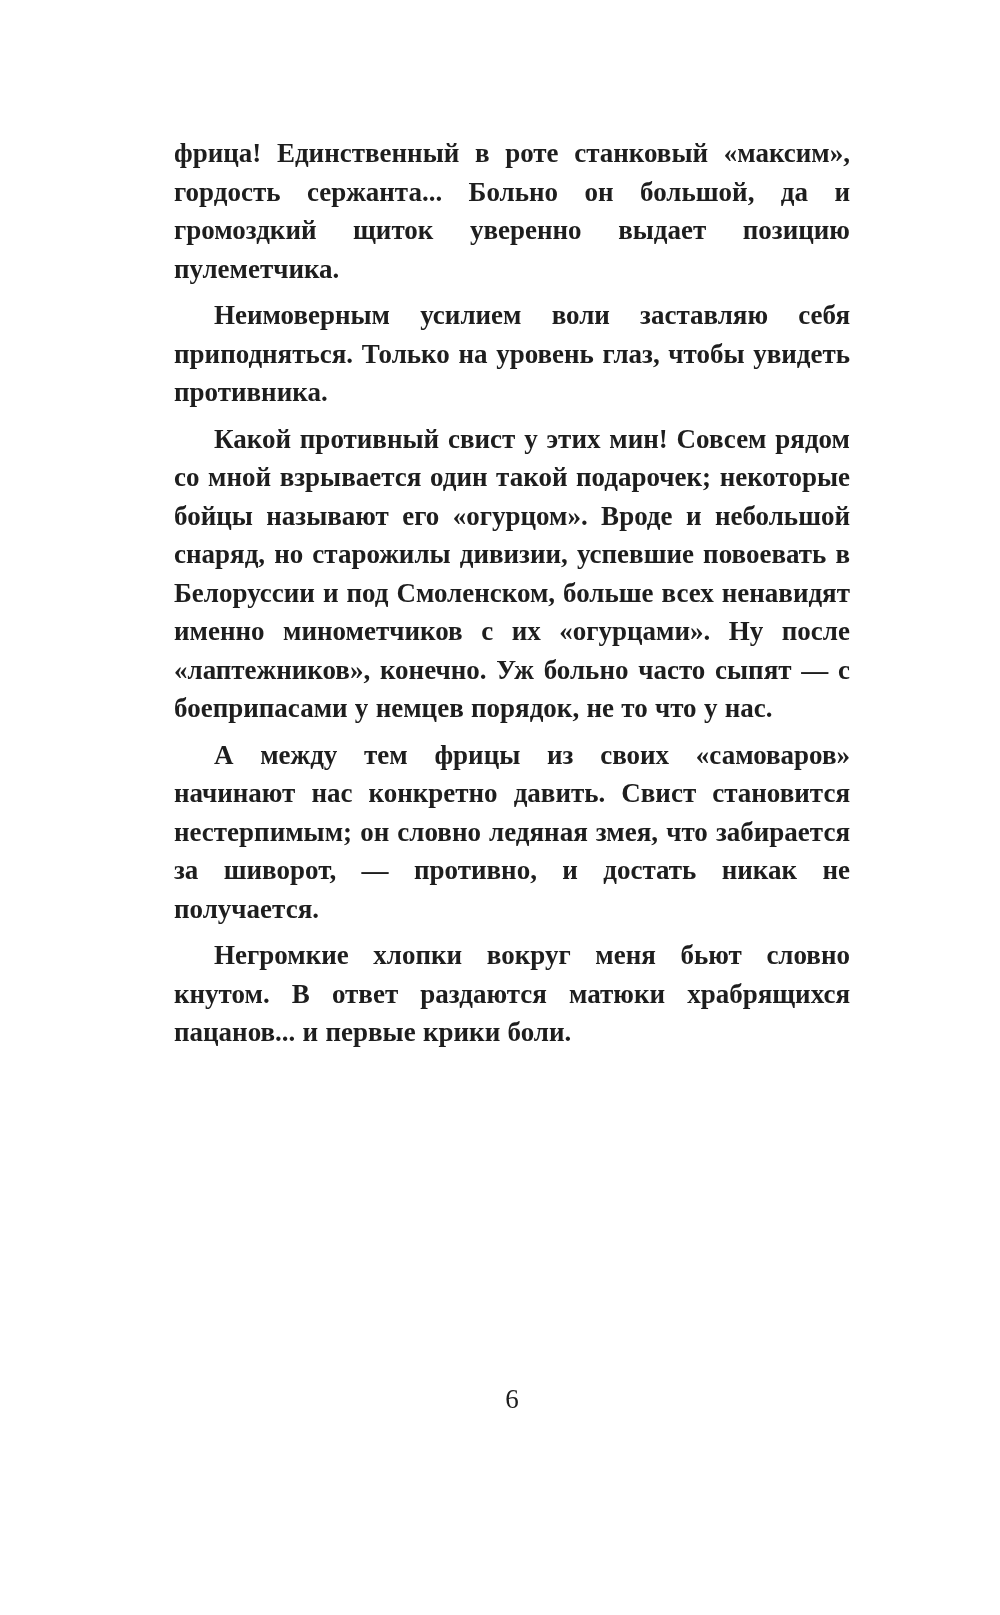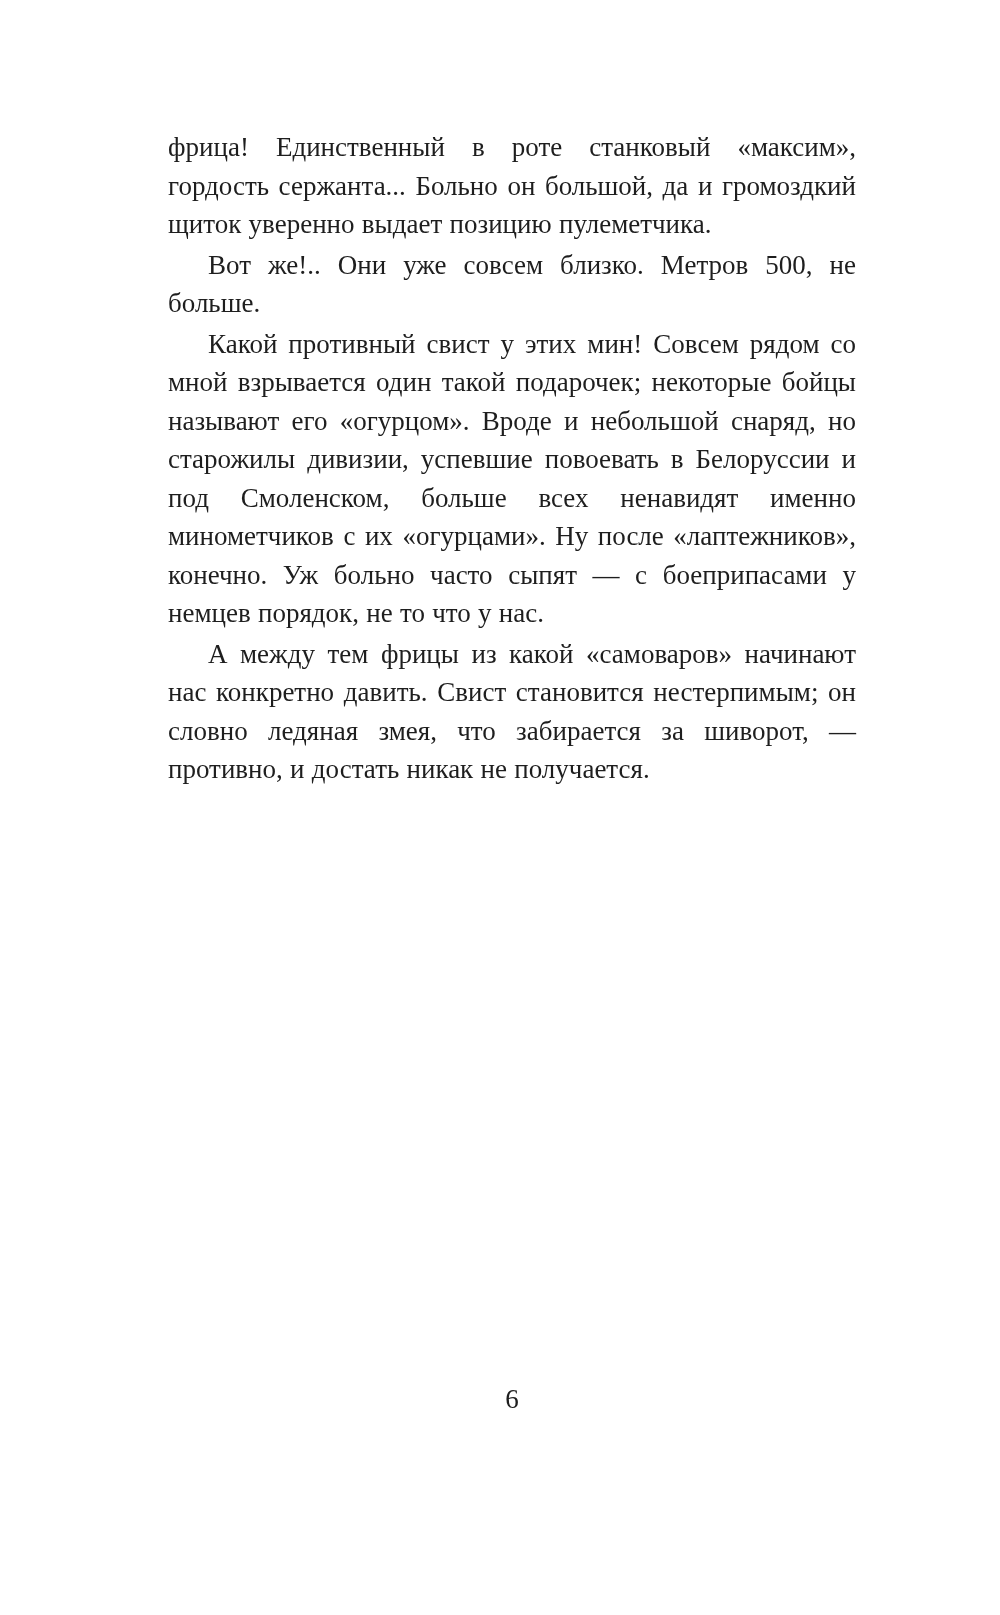--- a/index.html
+++ b/index.html
@@ -24,23 +24,24 @@
       width: 692px;
       font-size: 27px;
       line-height: 38.5px;
       text-align: justify;
       text-justify: inter-word;
       hyphens: auto;
       -webkit-hyphens: auto;
       word-spacing: 0.02em;
     }
     .text-column p {
-      margin: 2px;
+      margin: 8px;
       padding: 0;
       text-indent: 40px;
+      font-weight: bold;
     }
     .text-column p.no-indent {
       text-indent: 0;
     }
     .page-number {
       position: absolute;
       top: 1386px;
       left: 166px;
       width: 692px;
       text-align: center;
@@ -49,20 +50,21 @@
       color: #1e1e1e;
     }
   </style>
 </head>
 <body>
 
 <div class="page">
 
   <div class="text-column">
     <p class="no-indent">фрица! Единственный в роте станковый «максим», гордость сержанта... Больно он большой, да и громоздкий щиток уверенно выдает позицию пулеметчика.</p>
-    <p>Вот же!.. Они уже совсем близко. Метров 500, не больше.</p>
+    <p>Неимоверным усилием воли заставляю себя приподняться. Только на уровень глаз, чтобы увидеть противника.</p>
     <p>Какой противный свист у этих мин! Совсем рядом со мной взрывается один такой подарочек; некоторые бойцы называют его «огурцом». Вроде и небольшой снаряд, но старожилы дивизии, успевшие повоевать в Белоруссии и под Смоленском, больше всех ненавидят именно минометчиков с их «огурцами». Ну после «лаптежников», конечно. Уж больно часто сыпят — с боеприпасами у немцев порядок, не то что у нас.</p>
-    <p>А между тем фрицы из какой «самоваров» начинают нас конкретно давить. Свист становится нестерпимым; он словно ледяная змея, что забирается за шиворот, — противно, и достать никак не получается.</p>
+    <p>А между тем фрицы из своих «самоваров» начинают нас конкретно давить. Свист становится нестерпимым; он словно ледяная змея, что забирается за шиворот, — противно, и достать никак не получается.</p>
+    <p>Негромкие хлопки вокруг меня бьют словно кнутом. В ответ раздаются матюки храбрящихся пацанов... и первые крики боли.</p>
   </div>
 
   <div class="page-number">6</div>
 
 </div>
 
 </body></html>

